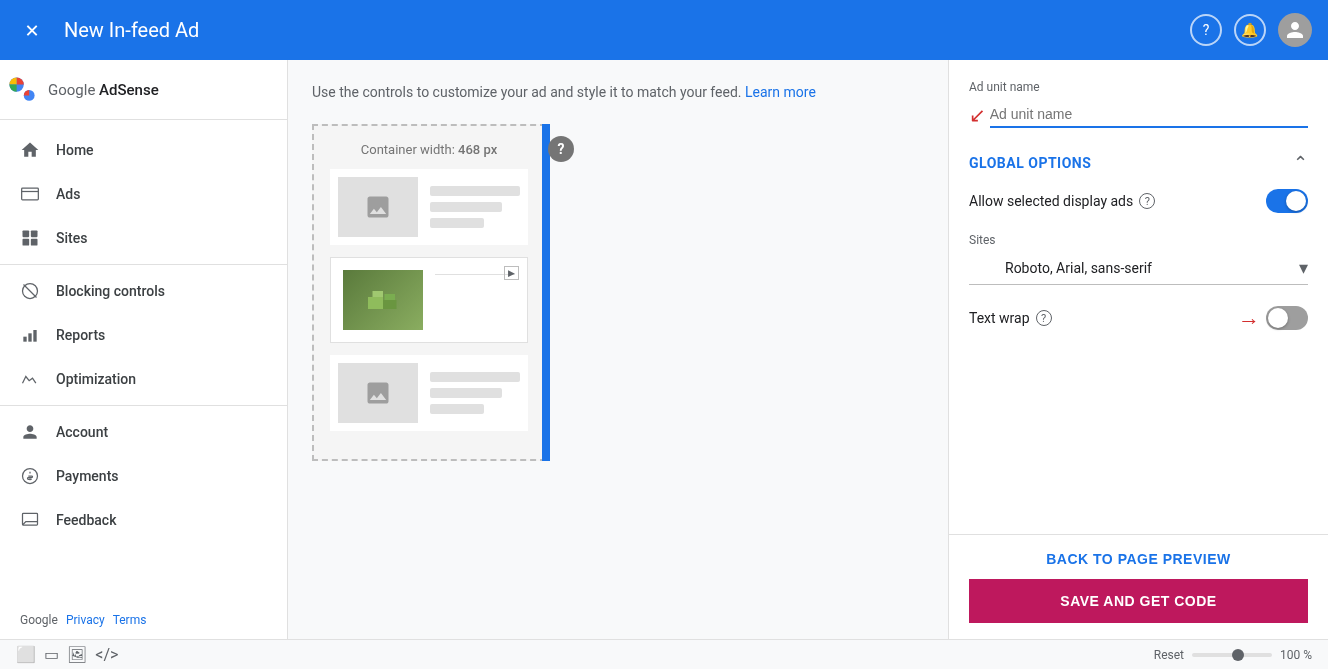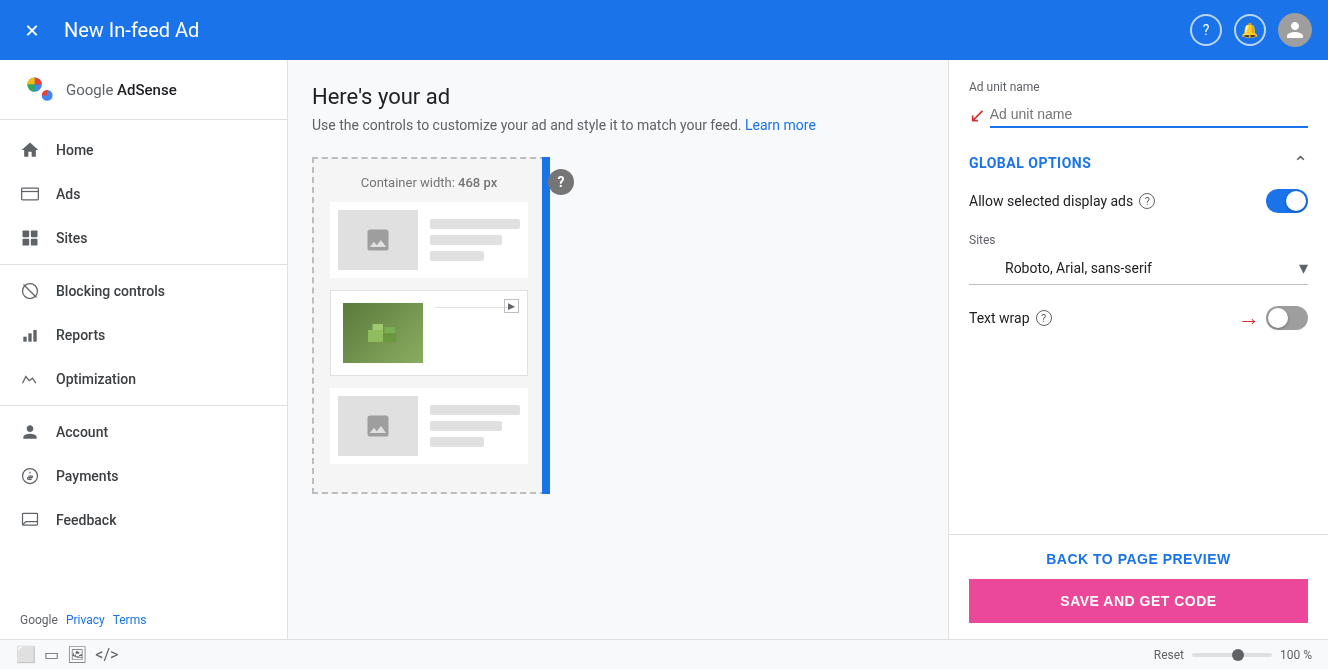--- a/index.html
+++ b/index.html
@@ -50,21 +50,21 @@
     
     .sidebar {
       width: 288px;
       background: white;
       border-right: 1px solid #e0e0e0;
       display: flex;
       flex-direction: column;
       flex-shrink: 0;
     }
     .sidebar-logo {
-      padding: 16px 22px;
+      padding: 16px 4px;
       display: flex;
       align-items: center;
       gap: 8px;
       border-bottom: 1px solid #e0e0e0;
       height: 60px;
     }
     .logo-icon {
       width: 36px; height: 36px;
     }
 
@@ -341,21 +341,21 @@
       background: none;
       border: none;
       color: #1a73e8;
       font-size: 14px;
       font-weight: 700;
       letter-spacing: 0.5px;
       cursor: pointer;
       text-transform: uppercase;
     }
     .save-btn {
-      background: #ec4899;
+      background: #be185d;
       color: white;
       border: none;
       padding: 14px 32px;
       font-size: 14px;
       font-weight: 700;
       letter-spacing: 0.5px;
       cursor: pointer;
       text-transform: uppercase;
       width: 100%;
     }
@@ -551,21 +551,20 @@
     <div class="sidebar-footer">
       <span>Google</span>
       <a>Privacy</a>
       <a>Terms</a>
     </div>
   </div>
 
   <div class="content-area">
 
     <div class="ad-preview-section">
-      <h1 class="section-title">Here's your ad</h1>
       <p class="section-subtitle">
         <span>Use the controls to customize your ad and style it to match your feed.</span>
         <a>Learn more</a>
       </p>
 
       <div class="ad-preview-wrapper">
         <div class="ad-container">
           <div class="container-width-label">
             <span>Container width:</span>
             <strong>468 px</strong>

